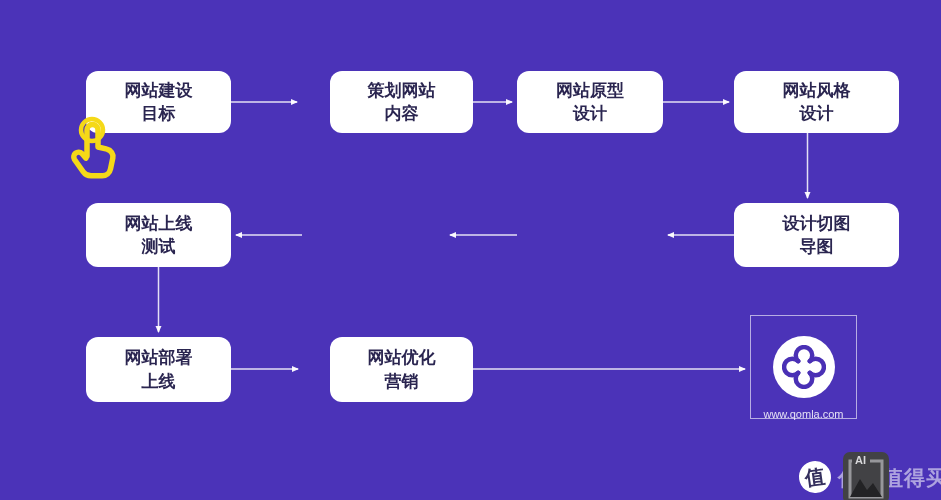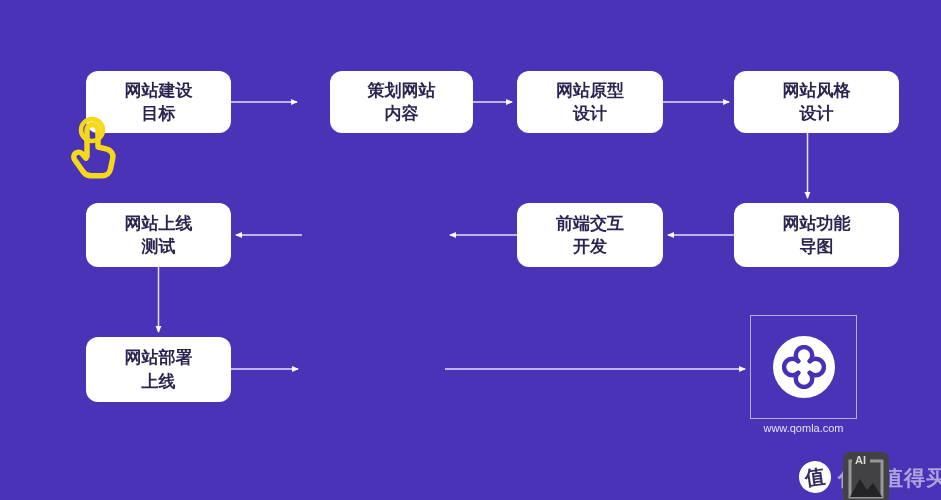--- a/index.html
+++ b/index.html
@@ -28,21 +28,21 @@
   .logo-box{
     position:absolute;left:750px;top:315px;width:107px;height:104px;
     border:1.5px solid rgba(255,255,255,0.6);
     display:flex;align-items:center;justify-content:center;box-sizing:border-box;
   }
   .logo-circle{
     width:62px;height:62px;border-radius:50%;background:#ffffff;
     display:flex;align-items:center;justify-content:center;
   }
   .logo-url{
-    position:absolute;left:750px;top:422px;width:107px;
+    position:absolute;left:750px;top:408px;width:107px;
     text-align:center;font-size:11px;color:rgba(255,255,255,0.85);
   }
   
   .caption{
     position:absolute;left:400px;top:441px;width:140px;
     text-align:center;font-size:13px;color:rgba(255,255,255,0.88);
   }
   
   .hand{position:absolute;left:58px;top:110px;width:82px;height:72px;z-index:5;}
   
@@ -99,32 +99,32 @@
   </div>
   <div class="node r1 c4">
     <span>网站风格</span>
     <span>设计</span>
   </div>
 
   <div class="node r2 c1">
     <span>网站上线</span>
     <span>测试</span>
   </div>
-  <div class="node r2 c3">
-    <span>前端交互</span>
-    <span>开发</span>
-  </div>
   <div class="node r2 c4">
-    <span>网站功能</span>
+    <span>设计切图</span>
     <span>导图</span>
   </div>
 
   <div class="node r3 c1">
     <span>网站部署</span>
     <span>上线</span>
+  </div>
+  <div class="node r3 c2">
+    <span>网站优化</span>
+    <span>营销</span>
   </div>
 
   <div class="logo-box">
     <div class="logo-circle">
       <svg width="44" height="44" viewBox="-32 -32 64 64">
         <g stroke="#4A30B5" stroke-width="6.5" fill="none" stroke-linecap="round">
           <path id="lobe" d="M -8.49 -8.51 A 12 12 0 1 1 8.49 -8.51"></path>
           <use href="#lobe" transform="rotate(90)"></use>
           <use href="#lobe" transform="rotate(180)"></use>
           <use href="#lobe" transform="rotate(270)"></use>

